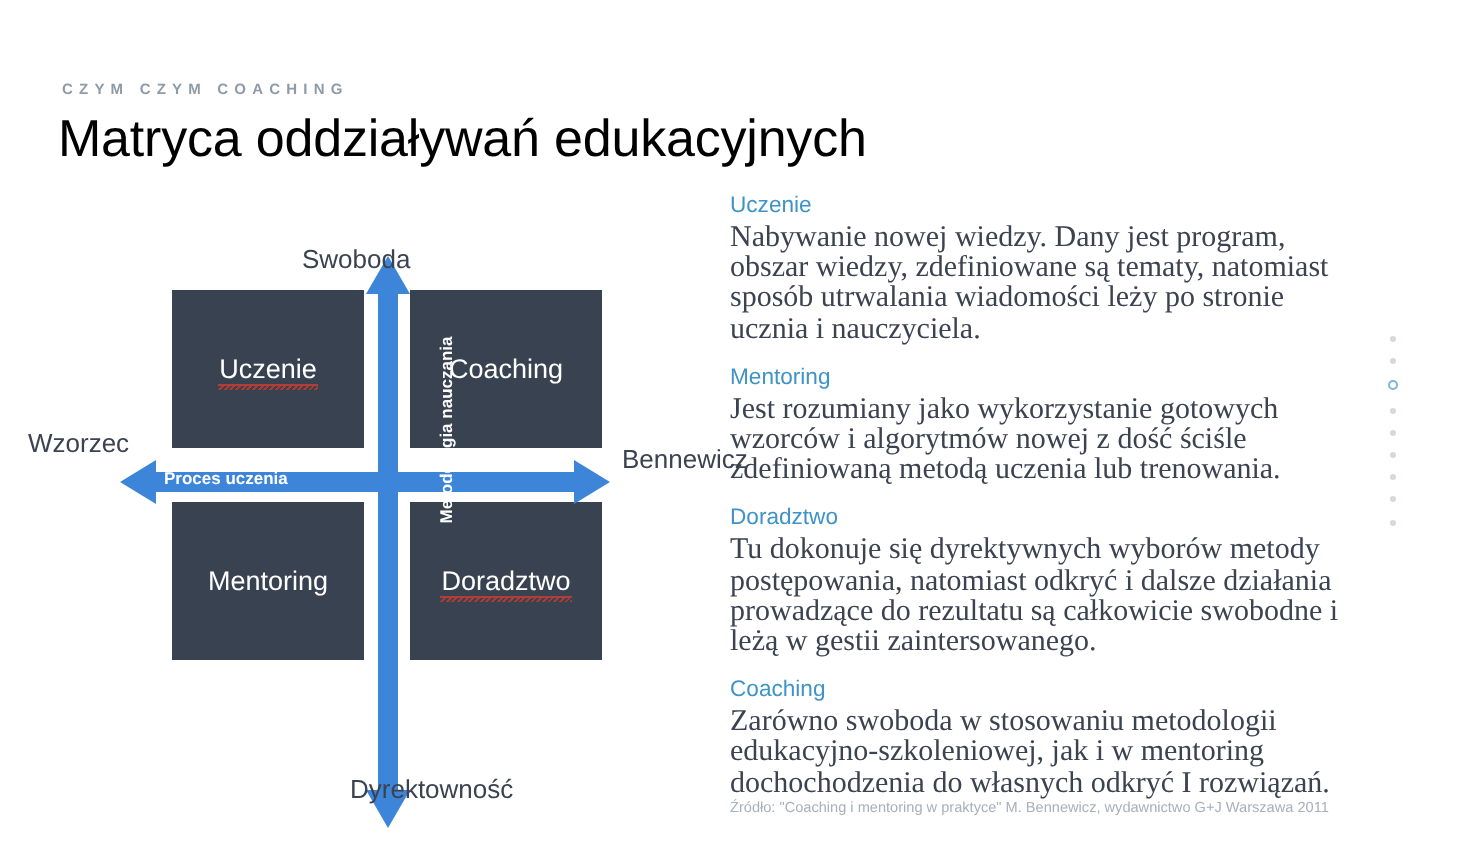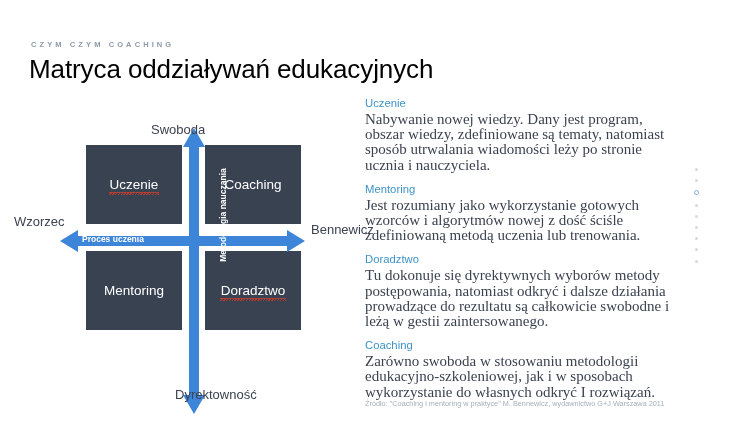--- a/index.html
+++ b/index.html
@@ -260,21 +260,21 @@
     <div class="entry">
       <p class="entry-title">Mentoring</p>
       <p class="entry-body">Jest rozumiany jako wykorzystanie gotowych wzorców i algorytmów nowej z dość ściśle zdefiniowaną metodą uczenia lub trenowania.</p>
     </div>
     <div class="entry">
       <p class="entry-title">Doradztwo</p>
       <p class="entry-body">Tu dokonuje się dyrektywnych wyborów metody postępowania, natomiast odkryć i dalsze działania prowadzące do rezultatu są całkowicie swobodne i leżą w gestii zaintersowanego.</p>
     </div>
     <div class="entry">
       <p class="entry-title">Coaching</p>
-      <p class="entry-body">Zarówno swoboda w stosowaniu metodologii edukacyjno-szkoleniowej, jak i w sposobach wykorzystanie do własnych odkryć I rozwiązań.</p>
+      <p class="entry-body">Zarówno swoboda w stosowaniu metodologii edukacyjno-szkoleniowej, jak i w mentoring dochochodzenia do własnych odkryć I rozwiązań.</p>
     </div>
   </div>
 
   <div class="source">Źródło: "Coaching i mentoring w praktyce" M. Bennewicz, wydawnictwo G+J Warszawa 2011</div>
 
   <div class="dots" id="pagination-dots">
       <span class="dot"></span>
       <span class="dot"></span>
       <span class="dot active"></span>
       <span class="dot"></span>

